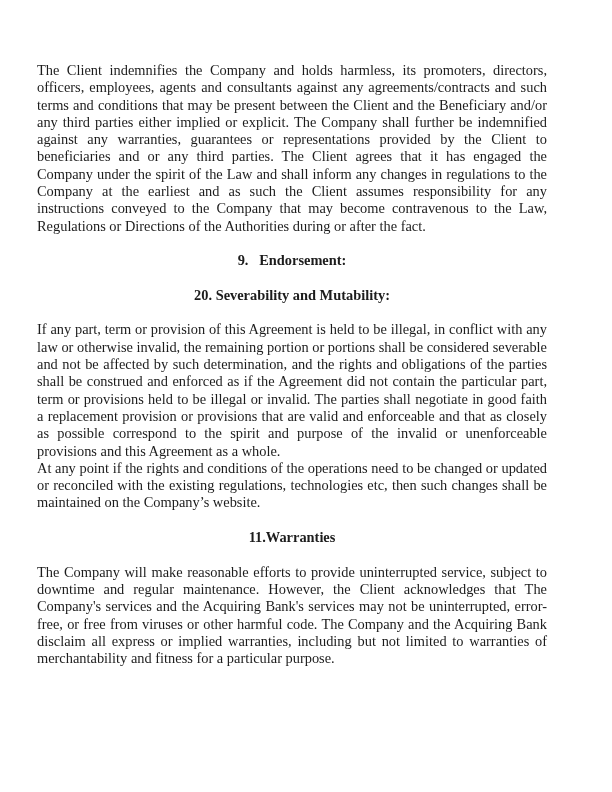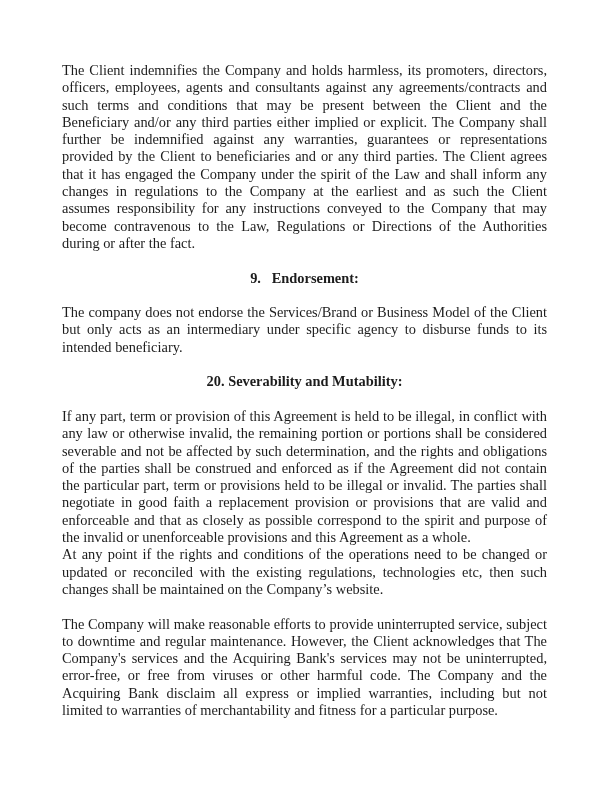--- a/index.html
+++ b/index.html
@@ -6,21 +6,21 @@
     margin: 0;
     padding: 0;
     background: #ffffff;
   }
   .page {
     position: relative;
     box-sizing: border-box;
     width: 612px;
     height: 792px;
     background: #ffffff;
-    padding: 62px 65px 20px 62px;
+    padding: 62px 65px 20px 37px;
     font-family: "Liberation Serif", "DejaVu Serif", serif;
     font-size: 14.4px;
     line-height: 17.3px;
     color: #1c1c1c;
     overflow: hidden;
   }
   .para {
     text-align: justify;
     margin: 0 0 17.3px 0;
   }
@@ -35,25 +35,25 @@
   }
 </style>
 </head>
 <body>
 
 <div class="page">
   <p class="para">The Client indemnifies the Company and holds harmless, its promoters, directors, officers, employees, agents and consultants against any agreements/contracts and such terms and conditions that may be present between the Client and the Beneficiary and/or any third parties either implied or explicit. The Company shall further be indemnified against any warranties, guarantees or representations provided by the Client to beneficiaries and or any third parties. The Client agrees that it has engaged the Company under the spirit of the Law and shall inform any changes in regulations to the Company at the earliest and as such the Client assumes responsibility for any instructions conveyed to the Company that may become contravenous to the Law, Regulations or Directions of the Authorities during or after the fact.</p>
 
   <p class="heading">9.   Endorsement:</p>
 
-  <p class="para">The company does not endorse the Services/Brand or Business Model of the Client but only acts as an intermediary under specific agency to disburse funds to its intended beneficiary.</p>
 
   <p class="heading">20. Severability and Mutability:</p>
 
   <p class="para mb0">If any part, term or provision of this Agreement is held to be illegal, in conflict with any law or otherwise invalid, the remaining portion or portions shall be considered severable and not be affected by such determination, and the rights and obligations of the parties shall be construed and enforced as if the Agreement did not contain the particular part, term or provisions held to be illegal or invalid. The parties shall negotiate in good faith a replacement provision or provisions that are valid and enforceable and that as closely as possible correspond to the spirit and purpose of the invalid or unenforceable provisions and this Agreement as a whole.</p>
 
   <p class="para">At any point if the rights and conditions of the operations need to be changed or updated or reconciled with the existing regulations, technologies etc, then such changes shall be maintained on the Company’s website.</p>
 
+  <p class="heading">11.Warranties</p>
 
   <p class="para">The Company will make reasonable efforts to provide uninterrupted service, subject to downtime and regular maintenance. However, the Client acknowledges that The Company's services and the Acquiring Bank's services may not be uninterrupted, error-free, or free from viruses or other harmful code. The Company and the Acquiring Bank disclaim all express or implied warranties, including but not limited to warranties of merchantability and fitness for a particular purpose.</p>
 
 
 </div>
 
 </body></html>

